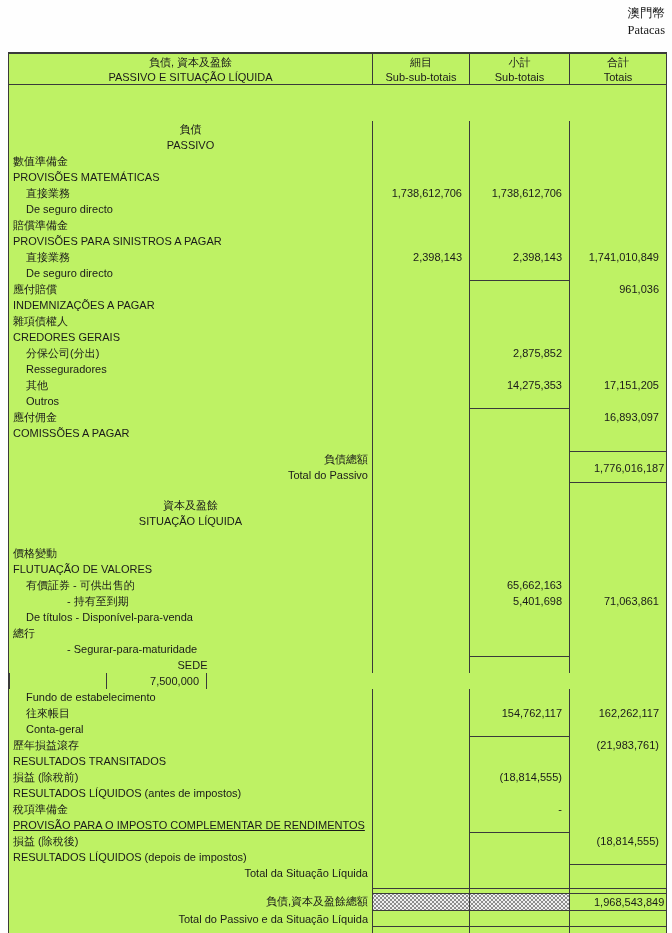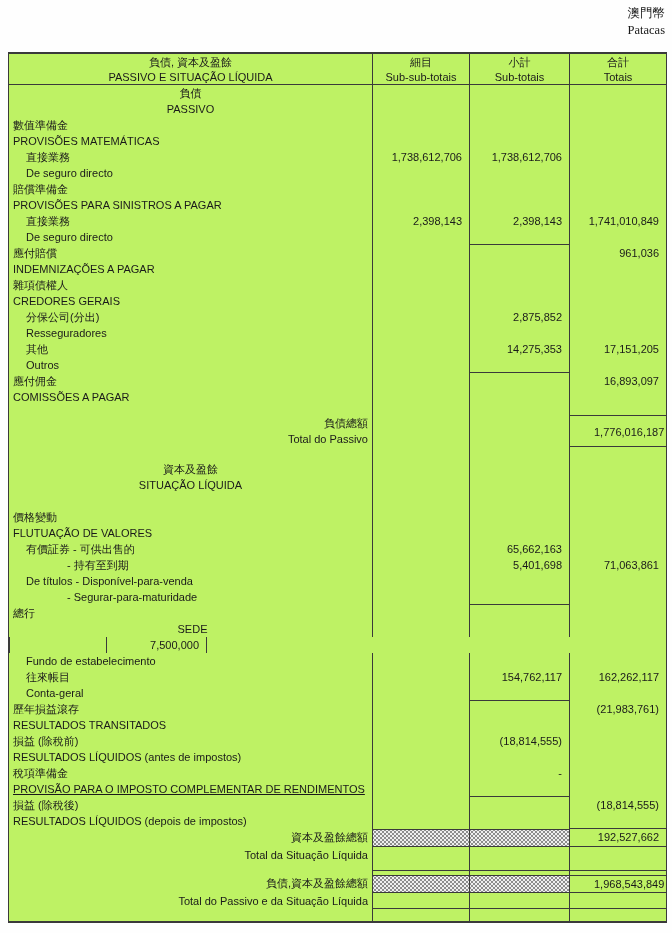--- a/index.html
+++ b/index.html
@@ -53,21 +53,21 @@
       <div class="cell c3">
         <div>小計</div>
         <div>Sub-totais</div>
       </div>
       <div class="cell c4">
         <div>合計</div>
         <div>Totais</div>
       </div>
     </div>
     <div id="tbody">
-        <div class="row" style="height: 16px; line-height: 16px;">
+        <div class="row" style="height: 16px; line-height: 16px; margin-top: 36px;">
           <div class="cell c1 a-c">負債</div>
           <div class="cell c2 num"></div>
           <div class="cell c3 num"></div>
           <div class="cell c4 num"></div>
         </div>
         <div class="row" style="height: 16px; line-height: 16px;">
           <div class="cell c1 a-c">PASSIVO</div>
           <div class="cell c2 num"></div>
           <div class="cell c3 num"></div>
           <div class="cell c4 num"></div>
@@ -243,29 +243,29 @@
           <div class="cell c3 num">5,401,698</div>
           <div class="cell c4 num">71,063,861</div>
         </div>
         <div class="row" style="height: 16px; line-height: 16px;">
           <div class="cell c1 a-l1">De títulos - Disponível-para-venda</div>
           <div class="cell c2 num"></div>
           <div class="cell c3 num"></div>
           <div class="cell c4 num"></div>
         </div>
         <div class="row" style="height: 16px; line-height: 16px;">
+          <div class="cell c1 a-l0">總行</div>
+          <div class="cell c2 num"></div>
+          <div class="cell c3 num"></div>
+          <div class="cell c4 num"></div>
+        </div>
+        <div class="row" style="height: 16px; line-height: 16px;">
           <div class="cell c1 a-l1b">- Segurar-para-maturidade</div>
           <div class="cell c2 num"></div>
           <div class="cell c3 num bb"></div>
-          <div class="cell c4 num"></div>
-        </div>
-        <div class="row" style="height: 16px; line-height: 16px;">
-          <div class="cell c1 a-l0">總行</div>
-          <div class="cell c2 num"></div>
-          <div class="cell c3 num"></div>
           <div class="cell c4 num"></div>
         </div>
         <div class="row" style="height: 16px; line-height: 16px; text-align: center;">
           <div class="cell c1 a-l0">SEDE</div>
           <div class="cell c2 num"></div>
           <div class="cell c3 num"></div>
           <div class="cell c4 num"></div>
         </div>
         <div class="row" style="height: 16px; line-height: 16px;">
           <div class="cell c2 num"></div>
@@ -330,26 +330,20 @@
           <div class="cell c1 a-l0">損益 (除稅後)</div>
           <div class="cell c2 num"></div>
           <div class="cell c3 num"></div>
           <div class="cell c4 num">(18,814,555)</div>
         </div>
         <div class="row" style="height: 16px; line-height: 16px;">
           <div class="cell c1 a-l0">RESULTADOS LÍQUIDOS (depois de impostos)</div>
           <div class="cell c2 num"></div>
           <div class="cell c3 num"></div>
           <div class="cell c4 num bb"></div>
-        </div>
-        <div class="row" style="height: 18px; line-height: 16px;">
-          <div class="cell c1 a-r">資本及盈餘總額</div>
-          <div class="cell c2 num hatch bt bb"></div>
-          <div class="cell c3 num hatch bt bb"></div>
-          <div class="cell c4 num bb">192,527,662</div>
         </div>
         <div class="row" style="height: 24px; line-height: 16px;">
           <div class="cell c1 a-r">Total da Situação Líquida</div>
           <div class="cell c2 num bb"></div>
           <div class="cell c3 num bb"></div>
           <div class="cell c4 num bb"></div>
         </div>
         <div class="row" style="height: 4px; line-height: 4px;">
           <div class="cell c1 a-l0"></div>
           <div class="cell c2 num"></div>

